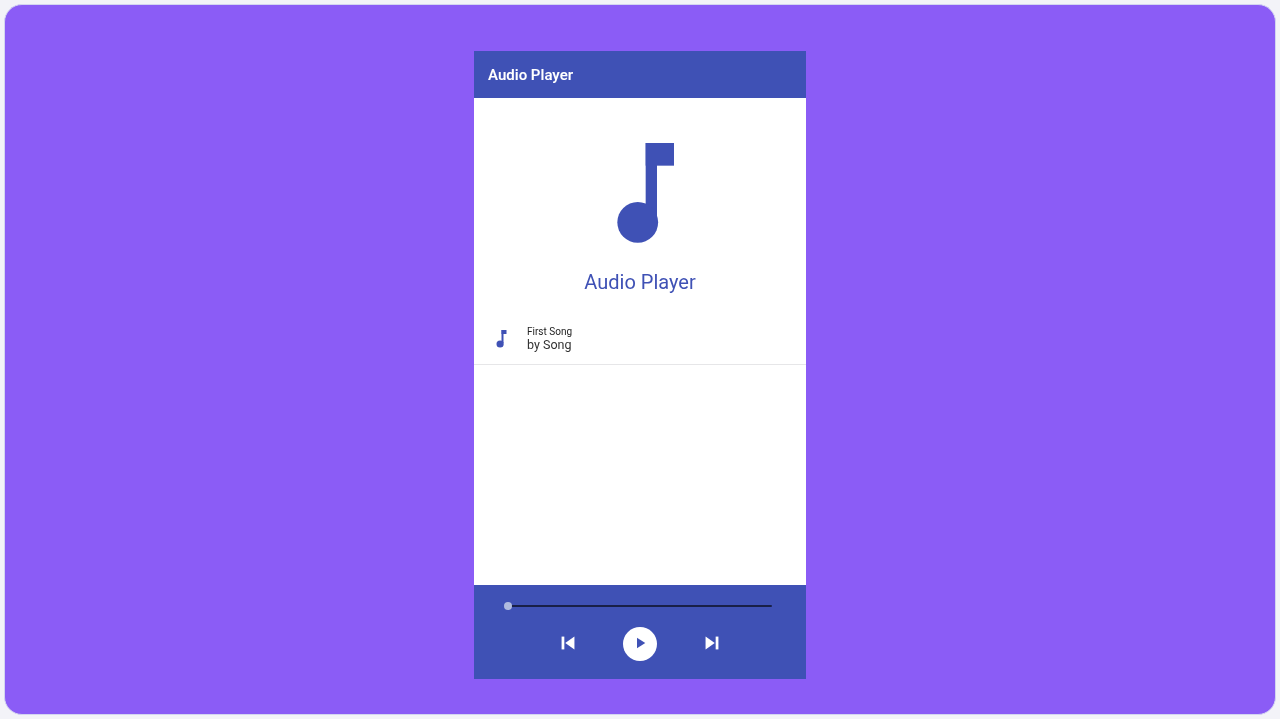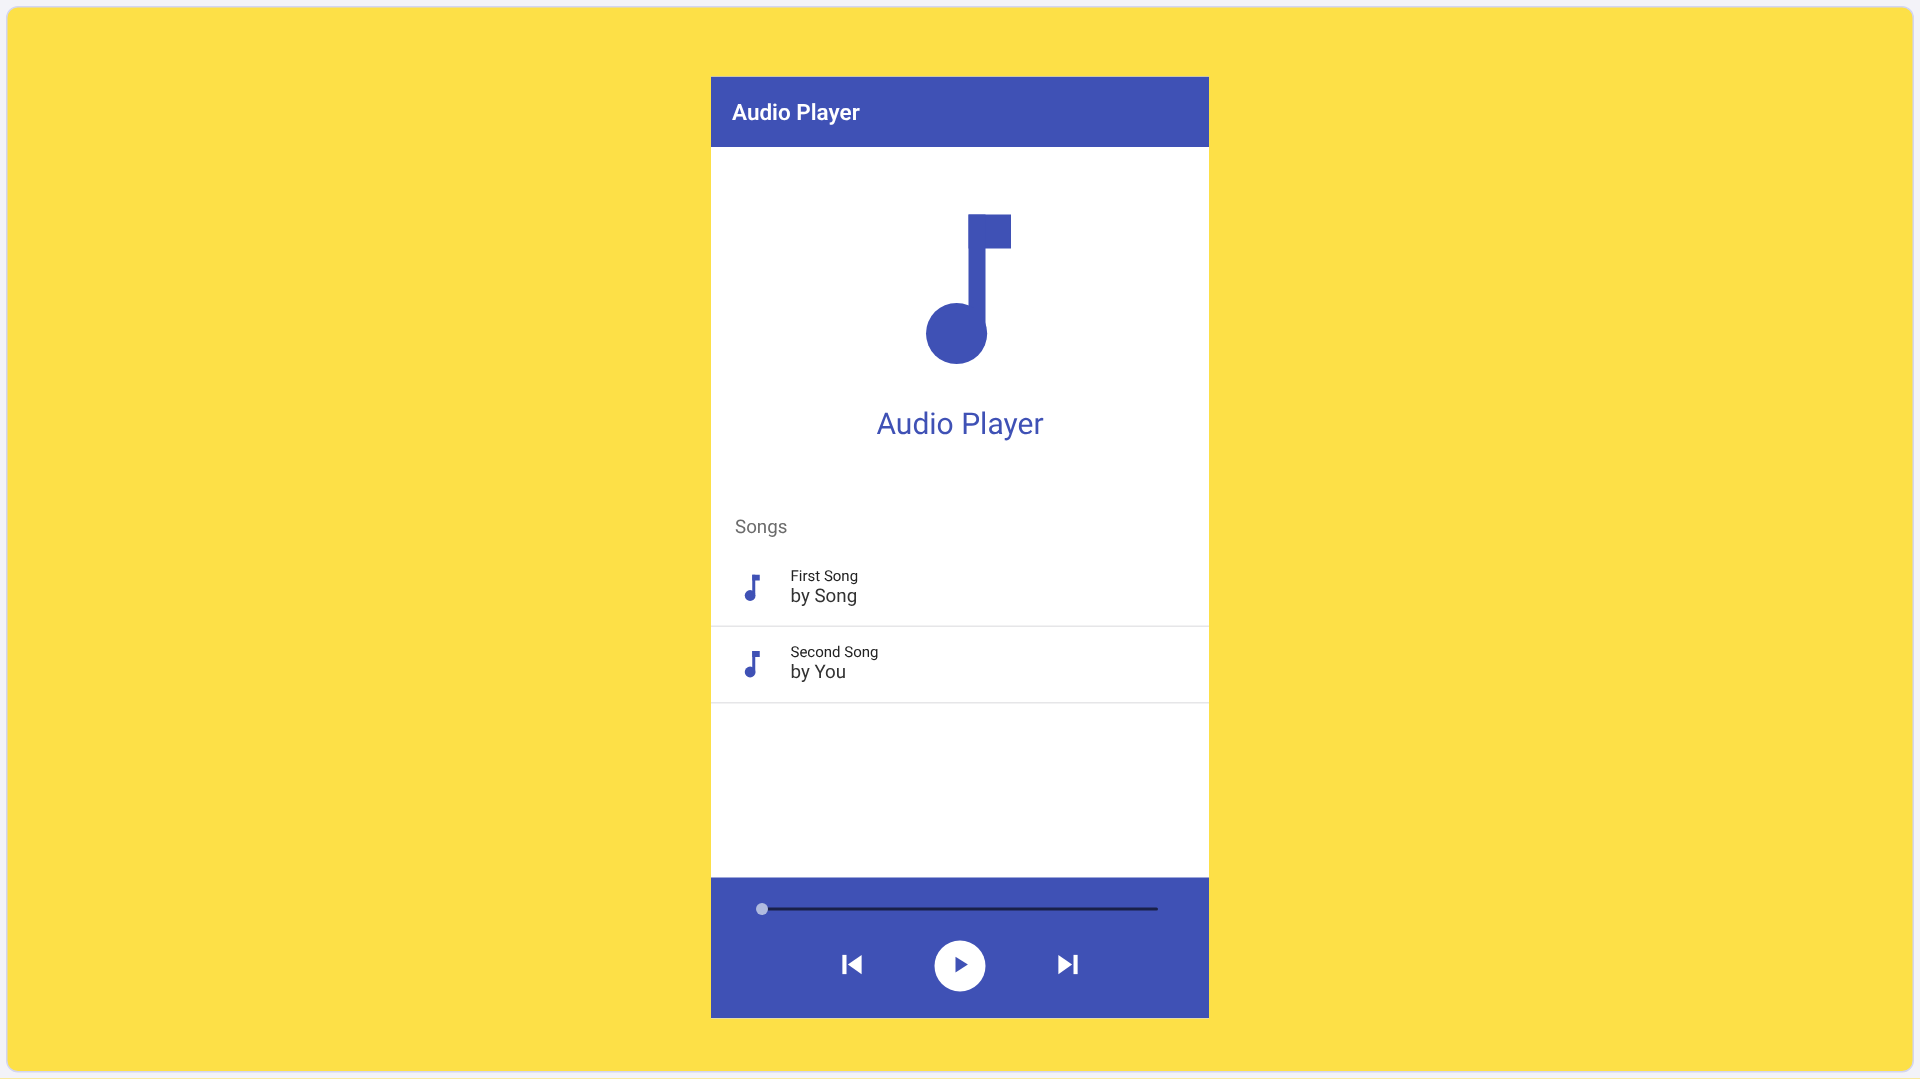--- a/index.html
+++ b/index.html
@@ -7,22 +7,22 @@
     width: 1280px;
     height: 719px;
     background: #f3f3f8;
     font-family: -apple-system, BlinkMacSystemFont, "Segoe UI", Roboto, Arial, sans-serif;
     position: relative;
   }
   .outer-frame {
     position: absolute;
     top: 4px; left: 4px; right: 4px; bottom: 4px;
     border: 1px solid #d3d5f0;
-    border-radius: 8px;
-    background: #fde047;
+    border-radius: 18px;
+    background: #8b5cf6;
   }
   .phone {
     position: absolute;
     top: 46px;
     left: 50%;
     transform: translateX(-50%);
     width: 332px;
     height: 628px;
     background: #ffffff;
     overflow: hidden;
@@ -143,51 +143,37 @@
         <span class="hero-icon">
           <svg width="68" height="104" viewBox="0 0 24 36">
             <rect x="14" y="0" width="10" height="8" fill="#3f51b5"></rect>
             <rect x="14" y="0" width="4" height="26" fill="#3f51b5"></rect>
             <circle cx="11.2" cy="28" r="7.2" fill="#3f51b5"></circle>
           </svg>
         </span>
         <div class="hero-label">Audio Player</div>
       </div>
 
-      <div class="section-label">Songs</div>
 
       <div class="song-list">
 
         <div class="song-item">
           <span class="song-icon">
             <svg width="13" height="18" viewBox="0 0 24 36">
               <rect x="14" y="0" width="10" height="8" fill="currentColor"></rect>
               <rect x="14" y="0" width="4" height="26" fill="currentColor"></rect>
               <circle cx="11.2" cy="28" r="7.2" fill="currentColor"></circle>
             </svg>
           </span>
           <div class="song-text">
             <span class="song-title">First Song</span>
             <span class="song-artist">by Song</span>
           </div>
         </div>
 
-        <div class="song-item">
-          <span class="song-icon">
-            <svg width="13" height="18" viewBox="0 0 24 36">
-              <rect x="14" y="0" width="10" height="8" fill="currentColor"></rect>
-              <rect x="14" y="0" width="4" height="26" fill="currentColor"></rect>
-              <circle cx="11.2" cy="28" r="7.2" fill="currentColor"></circle>
-            </svg>
-          </span>
-          <div class="song-text">
-            <span class="song-title">Second Song</span>
-            <span class="song-artist">by You</span>
-          </div>
-        </div>
 
       </div>
 
       <div class="spacer"></div>
 
       <div class="player-bar">
         <div class="progress-wrap">
           <div class="progress-line"></div>
           <div class="progress-dot" id="progress-dot" style="left: 20px;"></div>
         </div>

